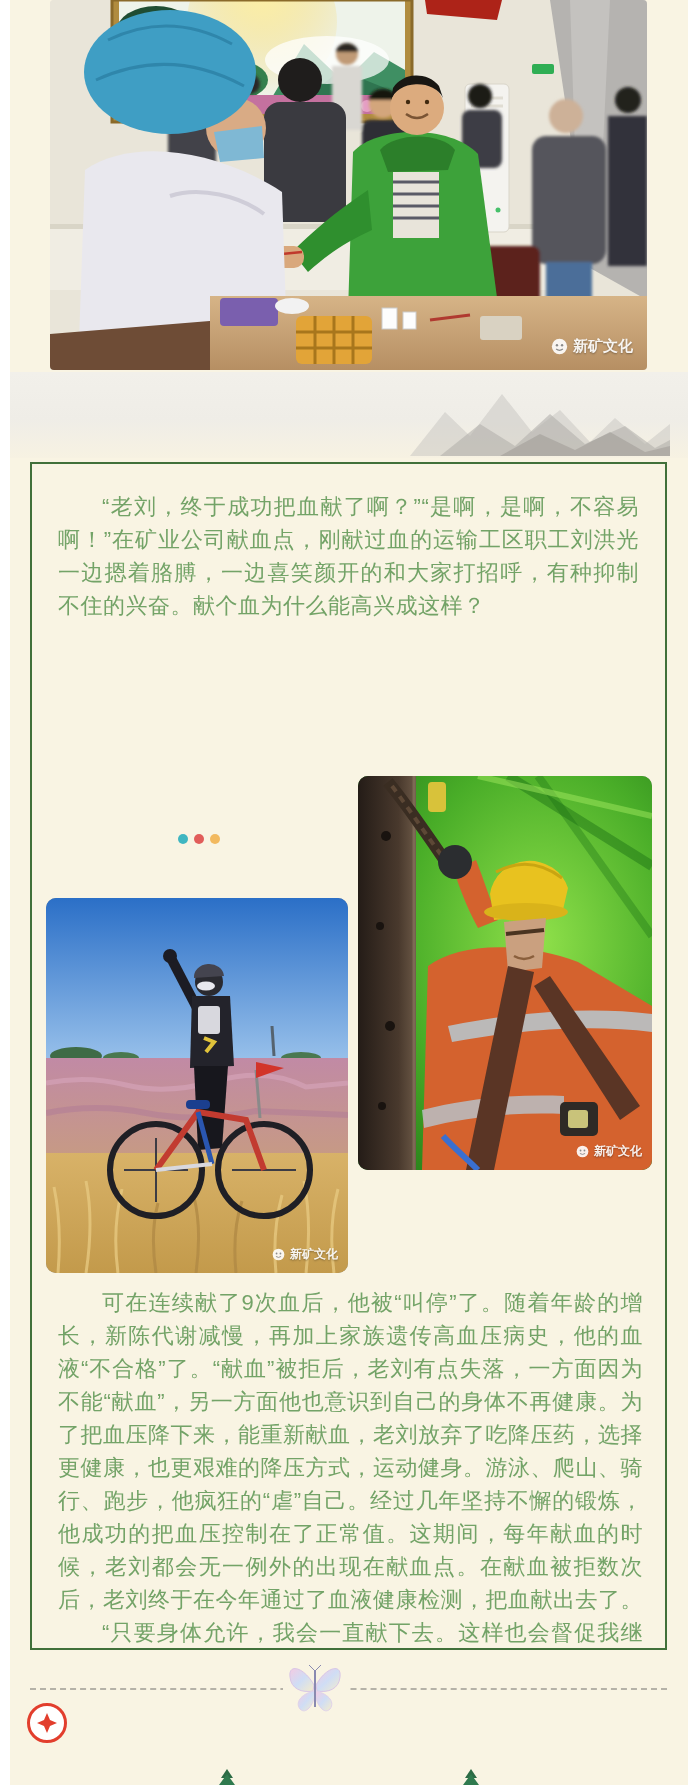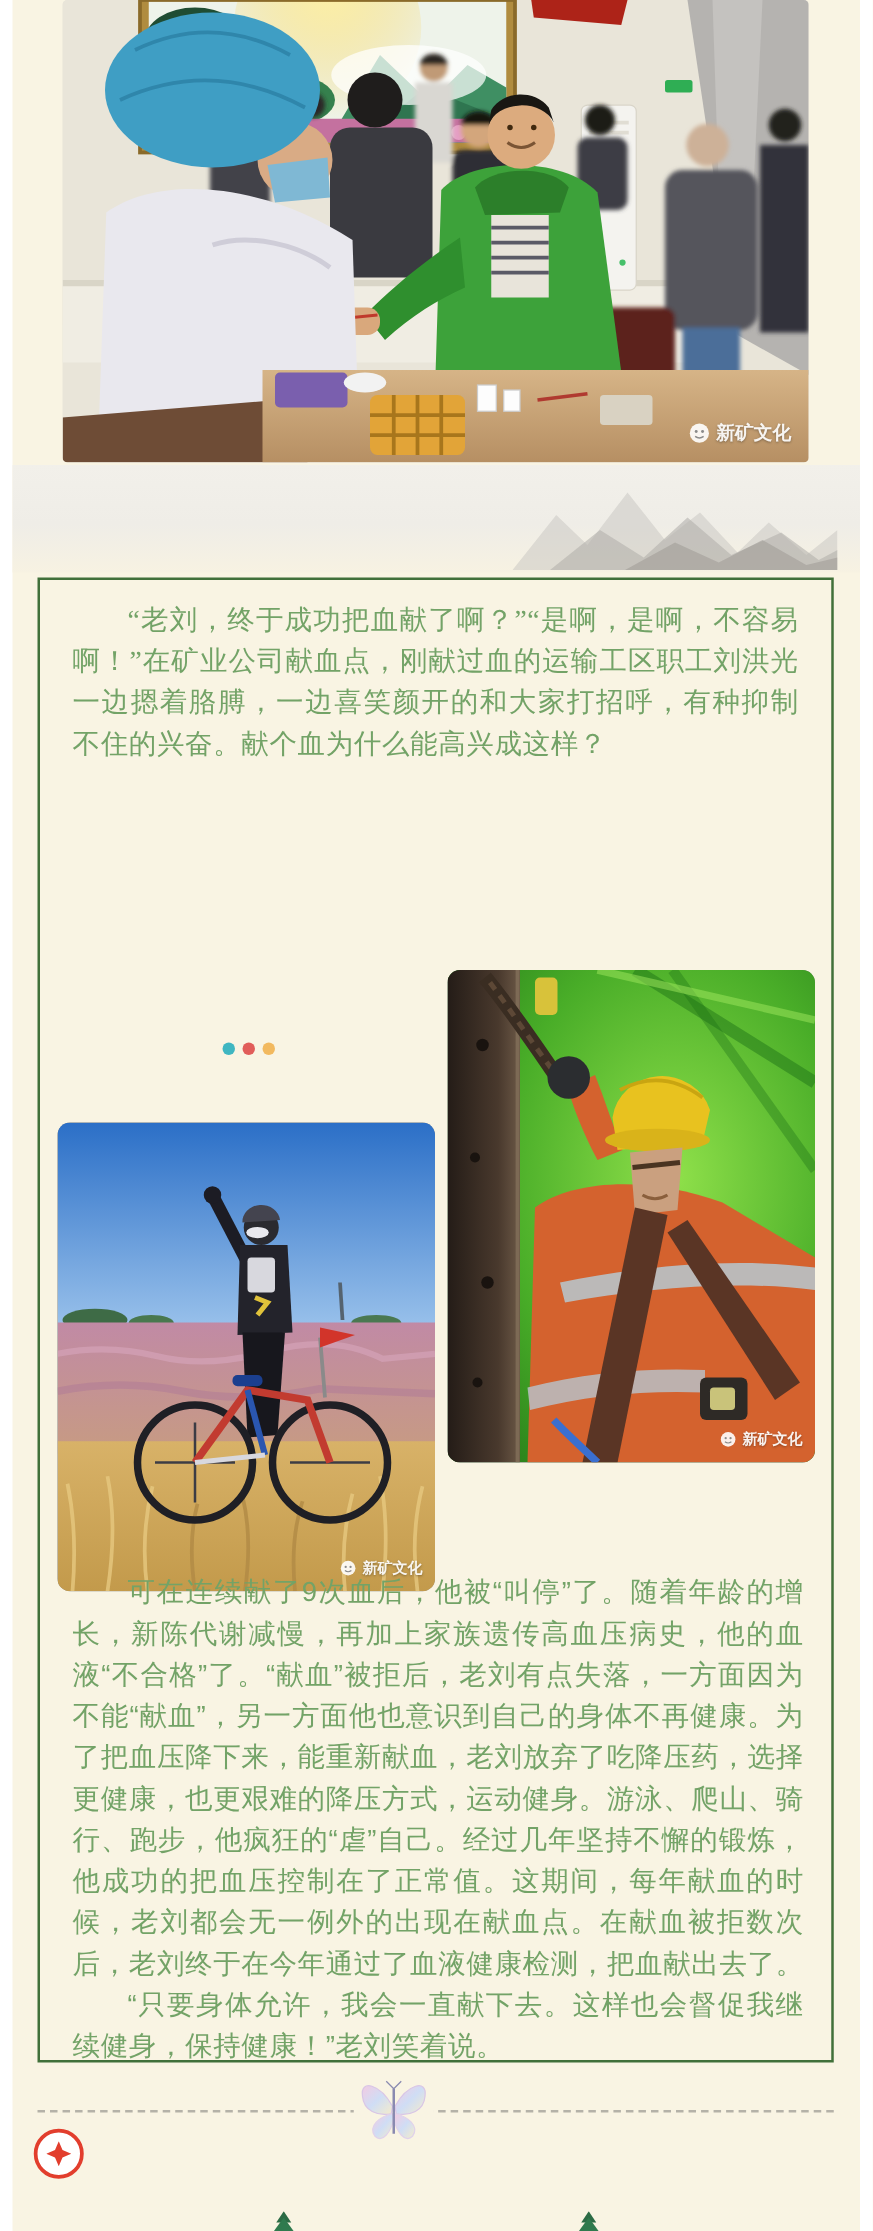--- a/index.html
+++ b/index.html
@@ -18,24 +18,24 @@
   .watermark .wm-icon{width:17px;height:17px;}
 
   
   .ink-strip{position:absolute;left:10px;top:372px;width:678px;height:86px;
              background:linear-gradient(180deg,#f2f0ea 0%,#efedE7 55%,#f7f2e2 100%);}
   .ink-strip svg{position:absolute;right:18px;bottom:2px;opacity:.85;}
 
   
   .green-box{position:absolute;left:30px;top:462px;width:637px;height:1188px;box-sizing:border-box;
              border:2px solid #41703a;overflow:hidden;}
-  .box-text{padding:15px 26px 0 26px;font-family:Liberation Serif, serif;}
+  .box-text{padding:26px 26px 0 26px;}
   .para{margin:0;font-size:22px;line-height:33px;color:#73a367;text-align:justify;
         text-indent:2em;letter-spacing:.5px;}
-  .lower-text{position:absolute;left:26px;top:793px;width:585px;}
+  .lower-text{position:absolute;left:26px;top:822px;width:585px;}
 
   .dots{position:absolute;left:146px;top:370px;display:flex;gap:6px;}
   .dots i{width:10px;height:10px;border-radius:50%;display:block;}
 
   .photo{position:absolute;border-radius:10px;overflow:hidden;background:#888;}
   .photo-left{left:14px;top:434px;width:302px;height:375px;}
   .photo-right{left:326px;top:312px;width:294px;height:394px;}
   .photo .watermark{font-size:12px;right:10px;bottom:10px;}
   .photo .watermark .wm-icon{width:13px;height:13px;}
 

